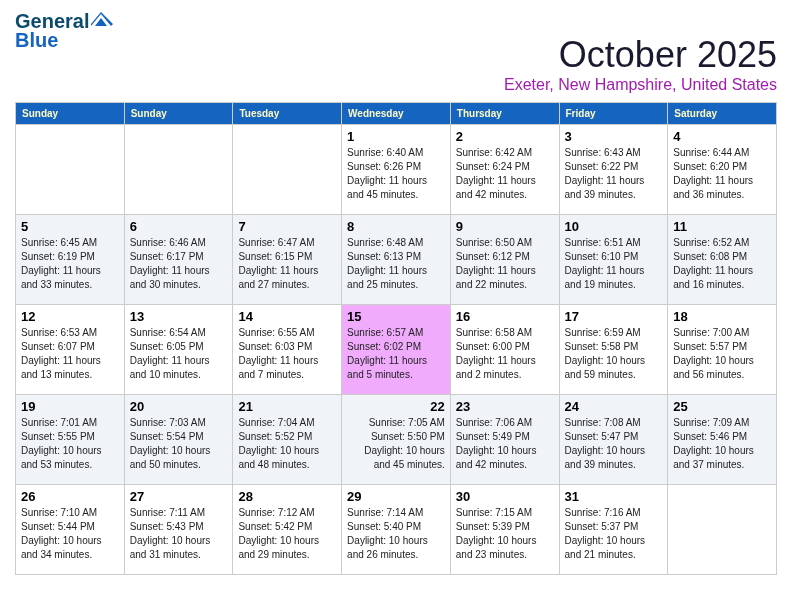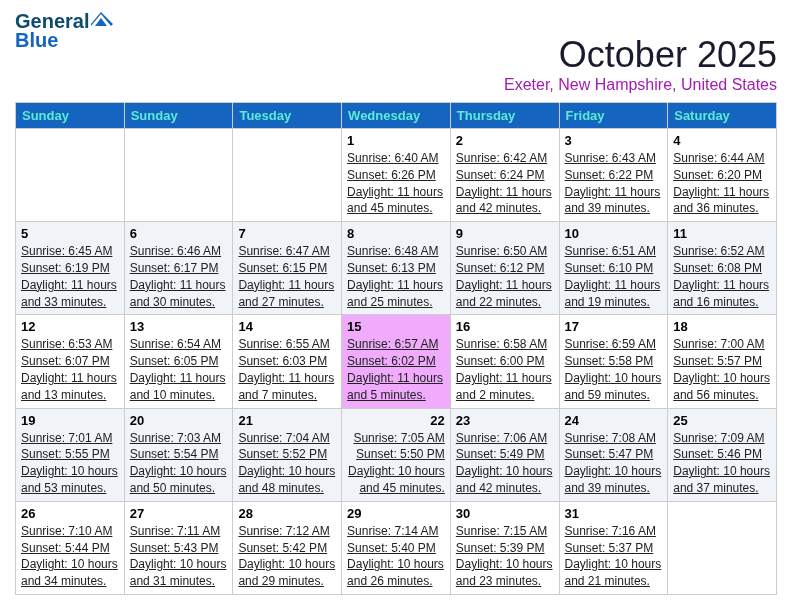--- a/index.html
+++ b/index.html
@@ -5,24 +5,24 @@
     * { box-sizing: border-box; margin: 0; padding: 0; }
     body { font-family: Arial, sans-serif; background: #fff; width: 792px; min-height: 612px; }
     .container { width: 792px; padding: 10px 15px; }
     .header { display: flex; justify-content: space-between; align-items: flex-start; margin-bottom: 8px; }
     .logo { display: flex; flex-direction: column; align-items: flex-start; }
     .logo-top { display: flex; align-items: center; gap: 2px; }
     .title-section { text-align: right; margin-top: 24px; }
     .month-title { font-size: 36px; color: #1a1a2e; font-weight: normal; }
     .location { font-size: 16px; color: #a21caf; }
     .calendar { width: 100%; border-collapse: collapse; }
-    .calendar th { background-color: #1565C0; color: #5eead4; text-align: left; padding: 5px 6px; font-size: 13px; font-weight: bold; border: 1px solid #ccc; }
+    .calendar th { background-color: #1565C0; color: #fef9c3; text-align: left; padding: 5px 6px; font-size: 10px; font-weight: bold; border: 1px solid #ccc; }
     .calendar td { border: 1px solid #ccc; vertical-align: top; padding: 4px 5px; width: calc(100%/7); min-height: 80px; }
     .day-num { font-weight: bold; font-size: 13px; margin-bottom: 2px; }
-    .day-info { font-size: 12px; color: #222; line-height: 1.4; text-decoration: underline; }
+    .day-info { font-size: 10px; color: #222; line-height: 1.4; }
     .empty { background: #f9f9f9; }
   </style>
 </head>
 <body>
 
 <div class="container">
   <div class="header">
     <div class="logo">
       <div class="logo-top">
         <span style="display:inline-flex;align-items:center;">

